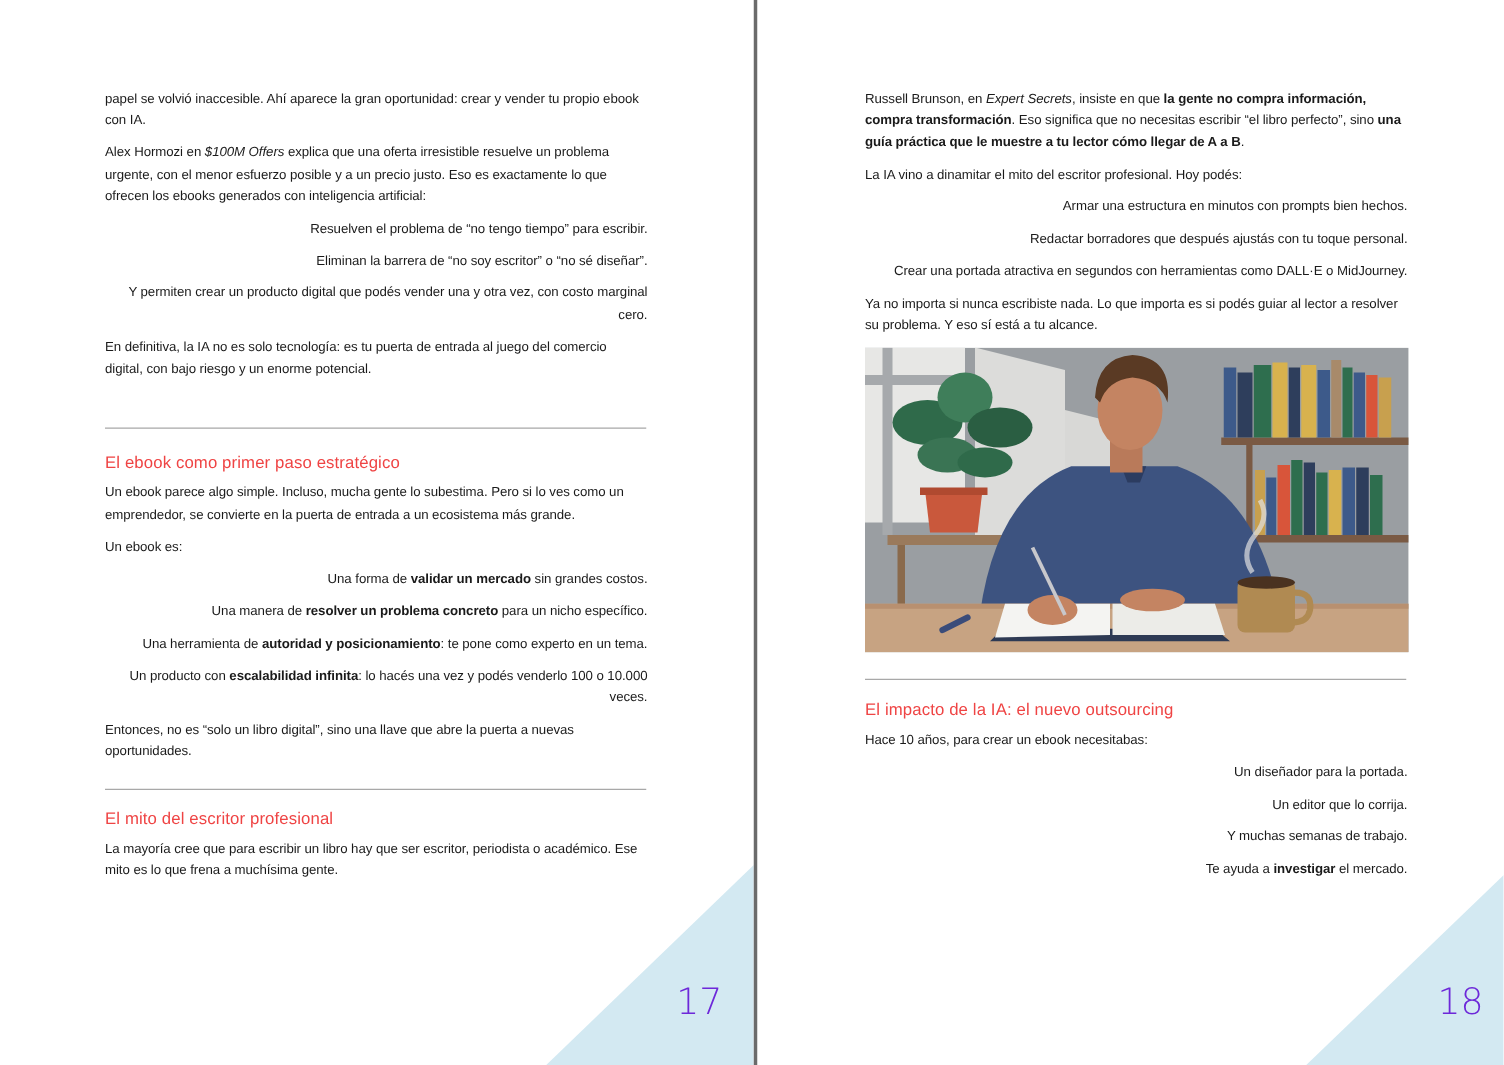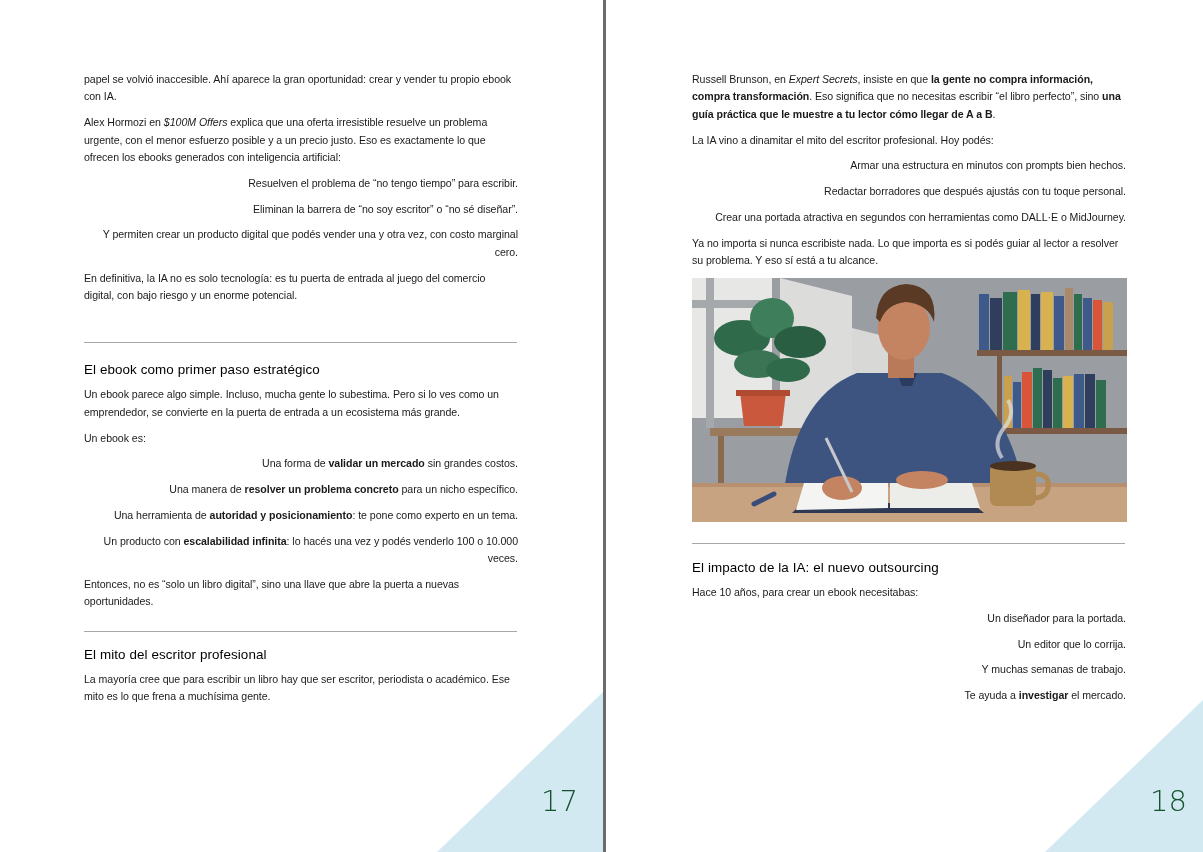--- a/index.html
+++ b/index.html
@@ -14,26 +14,26 @@
   .content { position: absolute; top: 71px; width: 434px; }
   .page-left .content { left: 84px; }
   .page-right .content { left: 86px; }
 
   p.body { font-size: 10.6px; line-height: 17.4px; margin-bottom: 8.4px; letter-spacing: -0.05px; }
   p.item { font-size: 10.6px; line-height: 17.4px; margin-bottom: 8.4px; padding-left: 18px; letter-spacing: -0.05px; text-align: right; }
   b { font-weight: bold; }
   i { font-style: italic; }
 
   .rule { height: 1px; background: #a8a8a8; width: 433px; }
-  h2.section { font-size: 13.4px; font-weight: normal; color: #000000; line-height: 20px; margin: 0 0 6px 0; letter-spacing: 0.1px; }
+  h2.section { font-size: 13.4px; font-weight: normal; color: #ef4444; line-height: 20px; margin: 0 0 6px 0; letter-spacing: 0.1px; }
 
   .triangle { position: absolute; bottom: 0; width: 0; height: 0; border-style: solid; }
   .page-left .triangle { right: 0; border-width: 0 0 160px 166px; border-color: transparent transparent #d3e9f2 transparent; }
   .page-right .triangle { right: 0; border-width: 0 0 152px 158px; border-color: transparent transparent #d3e9f2 transparent; }
-  .page-num { position: absolute; color: #14532d; font-size: 29px; font-family: "DejaVu Sans", sans-serif; font-weight: 300; }
+  .page-num { position: absolute; color: #6d28d9; font-size: 29px; font-family: "DejaVu Sans", sans-serif; font-weight: 300; }
   .page-left .page-num { left: 541px; top: 784px; }
   .page-right .page-num { left: 544px; top: 784px; }
 
   .illustration { width: 435px; height: 244px; position: relative; overflow: hidden; margin: 4px 0 0 0; }
   .illustration svg { display: block; }
 </style>
 </head>
 <body>
 
 <div class="page page-left">

